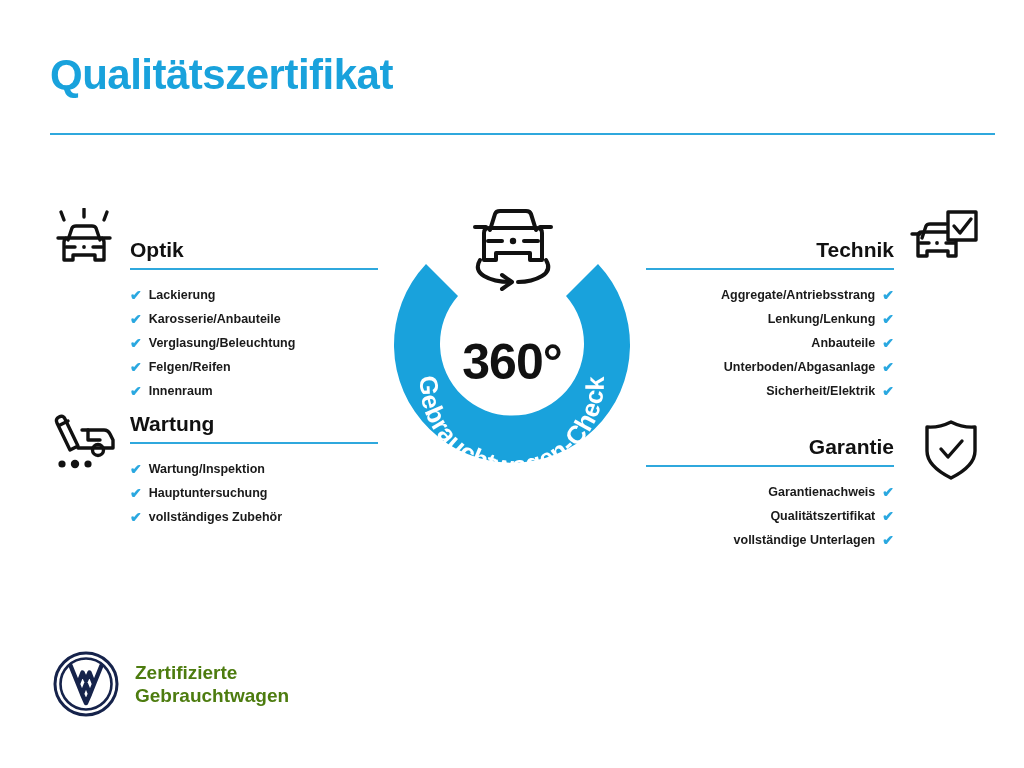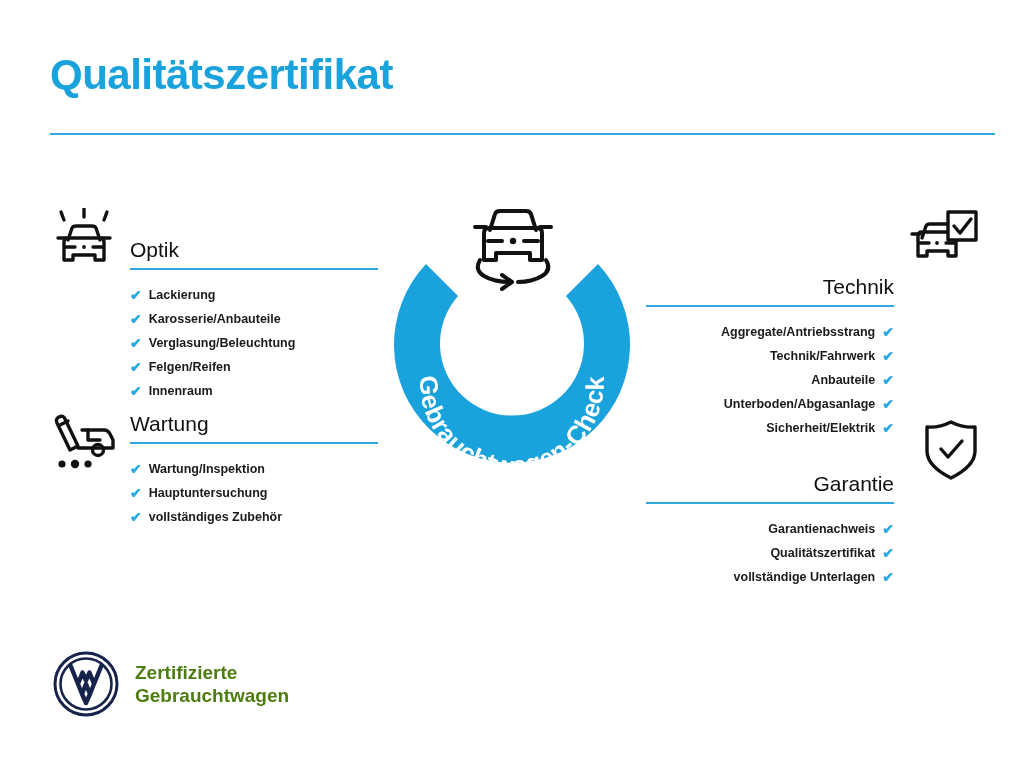--- a/index.html
+++ b/index.html
@@ -44,30 +44,30 @@
     height: 2px;
     background: #2FA8DD;
   }
 
   
   .quad {
     position: absolute;
     width: 300px;
   }
   .quad-left  { left: 130px; }
-  .quad-right { left: 594px; width: 300px; text-align: right; margin-top: 37px; }
+  .quad-right { left: 594px; width: 300px; text-align: right; }
 
   .quad-optik    { top: 238px; }
   .quad-wartung  { top: 412px; }
   .quad-technik  { top: 238px; }
   .quad-garantie { top: 435px; }
 
   .quad-heading {
     font-size: 21px;
-    font-weight: normal;
+    font-weight: bold;
     color: #111111;
     line-height: 1.1;
     margin: 0 0 7px 0;
     white-space: nowrap;
   }
   .quad-rule {
     height: 2px;
     background: #2FA8DD;
     width: 248px;
     margin-bottom: 13px;
@@ -254,21 +254,21 @@
   </div>
   <div class="quad quad-right quad-technik">
     <div class="quad-heading">Technik</div>
     <div class="quad-rule"></div>
     <ul class="quad-list">
       <li>
         <span>Aggregate/Antriebsstrang</span>
         <span class="chk">✔</span>
       </li>
       <li>
-        <span>Technik/Fahrwerk</span>
+        <span>Lenkung/Lenkung</span>
         <span class="chk">✔</span>
       </li>
       <li>
         <span>Anbauteile</span>
         <span class="chk">✔</span>
       </li>
       <li>
         <span>Unterboden/Abgasanlage</span>
         <span class="chk">✔</span>
       </li>
@@ -311,20 +311,21 @@
       </defs>
 
       <path d="M 48 68
                A 118 118 0 1 0 220 68
                L 188 100
                A 72 72 0 1 1 80 100 Z" fill="#19A2DC"></path>
       <text font-family="'Liberation Sans', sans-serif" font-size="25.5" font-weight="bold" fill="#ffffff" letter-spacing="0.4">
         <textPath href="#arcPath" startOffset="50%" text-anchor="middle">Gebrauchtwagen-Check</textPath>
       </text>
     </svg>
+    <div class="badge-360">360°</div>
     <div class="badge-caricon">
       <svg viewBox="0 0 102 94" width="102" height="94" fill="none" stroke="#111" stroke-width="4" stroke-linecap="round" stroke-linejoin="round">
         <path d="M28 30 L33 14 Q34 11 38 11 L64 11 Q68 11 69 14 L74 30"></path>
         <path d="M22 33 Q22 28 27 28 L75 28 Q80 28 80 33 L80 60 L68 60 L68 53 L34 53 L34 60 L22 60 Z"></path>
         <path d="M13 27 L24 27"></path>
         <path d="M78 27 L89 27"></path>
         <path d="M26 41 L40 41"></path>
         <path d="M62 41 L76 41"></path>
         <circle cx="51" cy="41" r="3.2" fill="#111" stroke="none"></circle>
         <path d="M18 60 Q12 70 22 76 Q32 82 48 82"></path>

